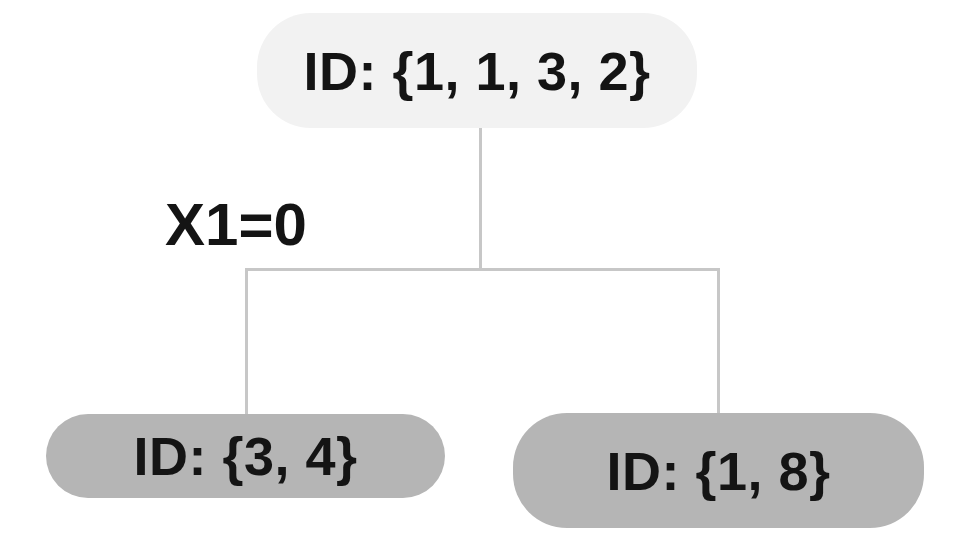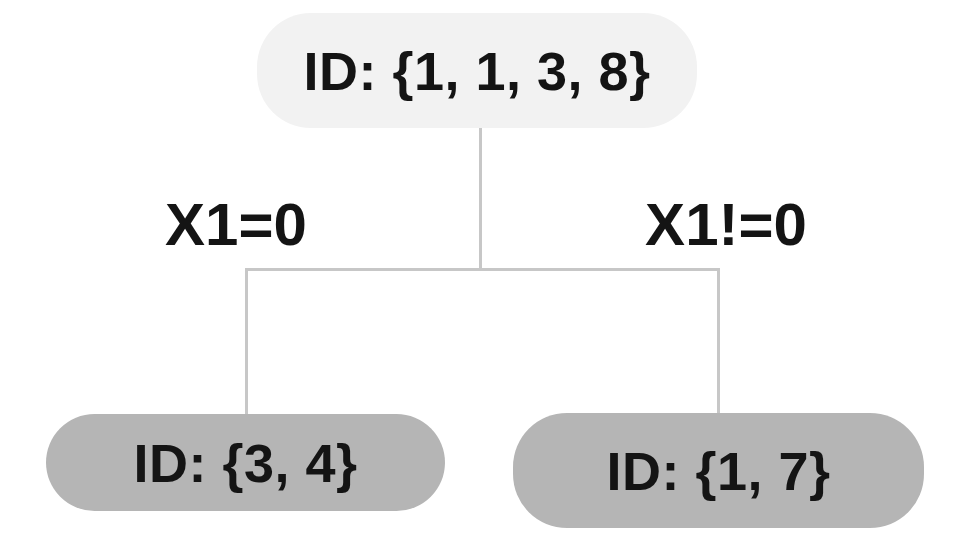--- a/index.html
+++ b/index.html
@@ -31,21 +31,21 @@
     white-space: nowrap;
   }
   .node-root {
     left: 257px; top: 13px;
     width: 440px; height: 115px;
     background: var(--root_fill);
     border-radius: 54px;
   }
   .node-left {
     left: 46px; top: 414px;
-    width: 399px; height: 97px;
+    width: 399px; height: 84px;
     background: var(--child_fill);
     border-radius: 54px;
   }
   .node-right {
     left: 513px; top: 413px;
     width: 411px; height: 115px;
     background: var(--child_fill);
     border-radius: 54px;
   }
   .edge-label {
@@ -70,27 +70,26 @@
 <body>
 
 <div class="canvas">
 
   <div class="line line-root-stem"></div>
   <div class="line line-crossbar"></div>
   <div class="line line-left-drop"></div>
   <div class="line line-right-drop"></div>
 
   <div class="edge-label edge-label-left">X1=0</div>
-  <div class="edge-label edge-label-right">X1!=0</div>
 
   <div class="node node-root">
-    <span>ID: {1, 1, 3, 8}</span>
+    <span>ID: {1, 1, 3, 2}</span>
   </div>
 
   <div class="node node-left">
     <span>ID: {3, 4}</span>
   </div>
 
   <div class="node node-right">
-    <span>ID: {1, 7}</span>
+    <span>ID: {1, 8}</span>
   </div>
 
 </div>
 
 </body></html>

